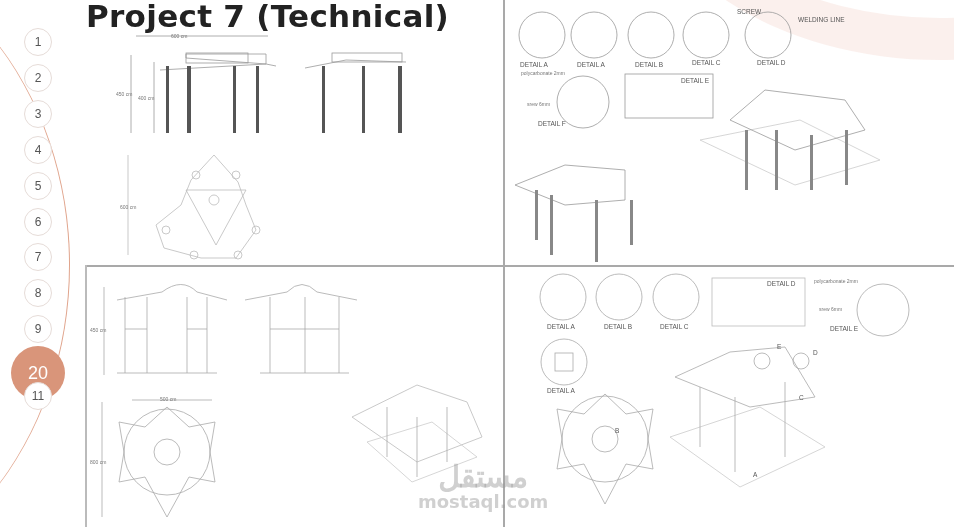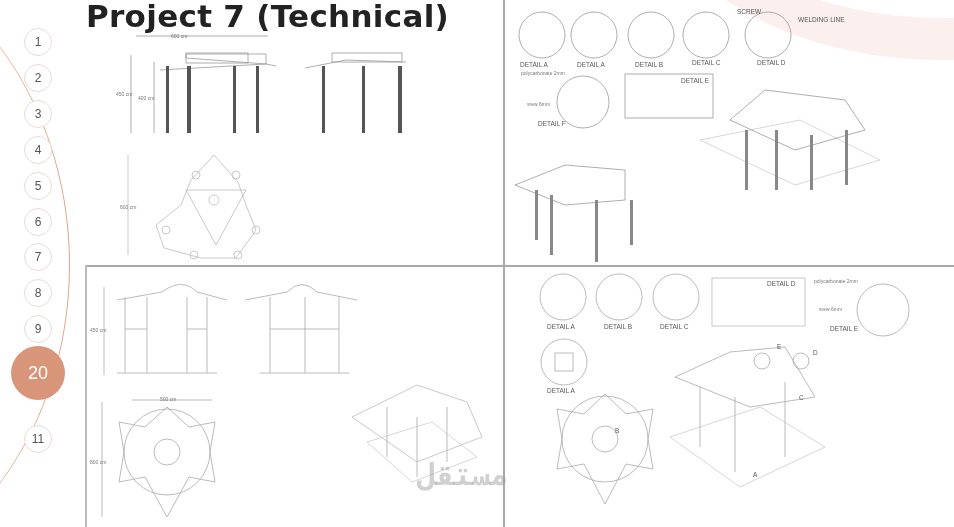--- a/index.html
+++ b/index.html
@@ -20,41 +20,41 @@
   .divider-v { position: absolute; left: 503px; top: 0; width: 2px; height: 527px; background: #a9a9a9; }
   .divider-h { position: absolute; left: 85px; top: 265px; width: 869px; height: 2px; background: #a9a9a9; }
   .divider-v2 { position: absolute; left: 85px; top: 265px; width: 2px; height: 262px; background: #bbb; }
 
   .panel { position: absolute; }
   .panel svg { position: absolute; left: 0; top: 0; }
   .lbl { position: absolute; font-size: 6.5px; color: #555; white-space: nowrap; font-family: "Liberation Sans", sans-serif; }
   .lbl.sm { font-size: 5px; color: #777; }
 
   .watermark { position: absolute; left: 418px; top: 462px; text-align: center; color: rgba(150,150,150,0.45); }
-  .wm-ar { font-size: 30px; font-weight: 700; line-height: 30px; font-family: Liberation Mono, monospace; }
+  .wm-ar { font-size: 30px; font-weight: 700; line-height: 30px; font-family: Liberation Serif, serif; }
   .wm-en { font-size: 18px; font-weight: 700; line-height: 20px; font-family: "DejaVu Sans", sans-serif; }
 </style>
 </head>
 <body>
 
 <div class="left-arc"></div>
 <div class="tr-arc"></div>
 
 <div class="nav">
   <div class="nav-item" style="top:28px">1</div>
   <div class="nav-item" style="top:64px">2</div>
   <div class="nav-item" style="top:100px">3</div>
   <div class="nav-item" style="top:136px">4</div>
   <div class="nav-item" style="top:172px">5</div>
   <div class="nav-item" style="top:208px">6</div>
   <div class="nav-item" style="top:243px">7</div>
   <div class="nav-item" style="top:279px">8</div>
   <div class="nav-item" style="top:315px">9</div>
   <div class="nav-item active" style="top:346px">20</div>
-  <div class="nav-item" style="top:425px">11</div>
+  <div class="nav-item" style="top:382px">11</div>
 </div>
 
 <div class="title">Project 7 (Technical)</div>
 
 <div class="divider-v"></div>
 <div class="divider-h"></div>
 <div class="divider-v2"></div>
 
 <div class="panel" style="left:86px;top:30px;width:416px;height:235px">
   <svg width="416" height="235">
@@ -211,13 +211,14 @@
   <span class="lbl" style="left:42px;top:120px">DETAIL A</span>
   <span class="lbl" style="left:272px;top:76px">E</span>
   <span class="lbl" style="left:308px;top:82px">D</span>
   <span class="lbl" style="left:294px;top:127px">C</span>
   <span class="lbl" style="left:110px;top:160px">B</span>
   <span class="lbl" style="left:248px;top:204px">A</span>
 </div>
 
 <div class="watermark">
   <div class="wm-ar">مستقل</div>
+  <div class="wm-en">mostaql.com</div>
 </div>
 
 </body></html>

